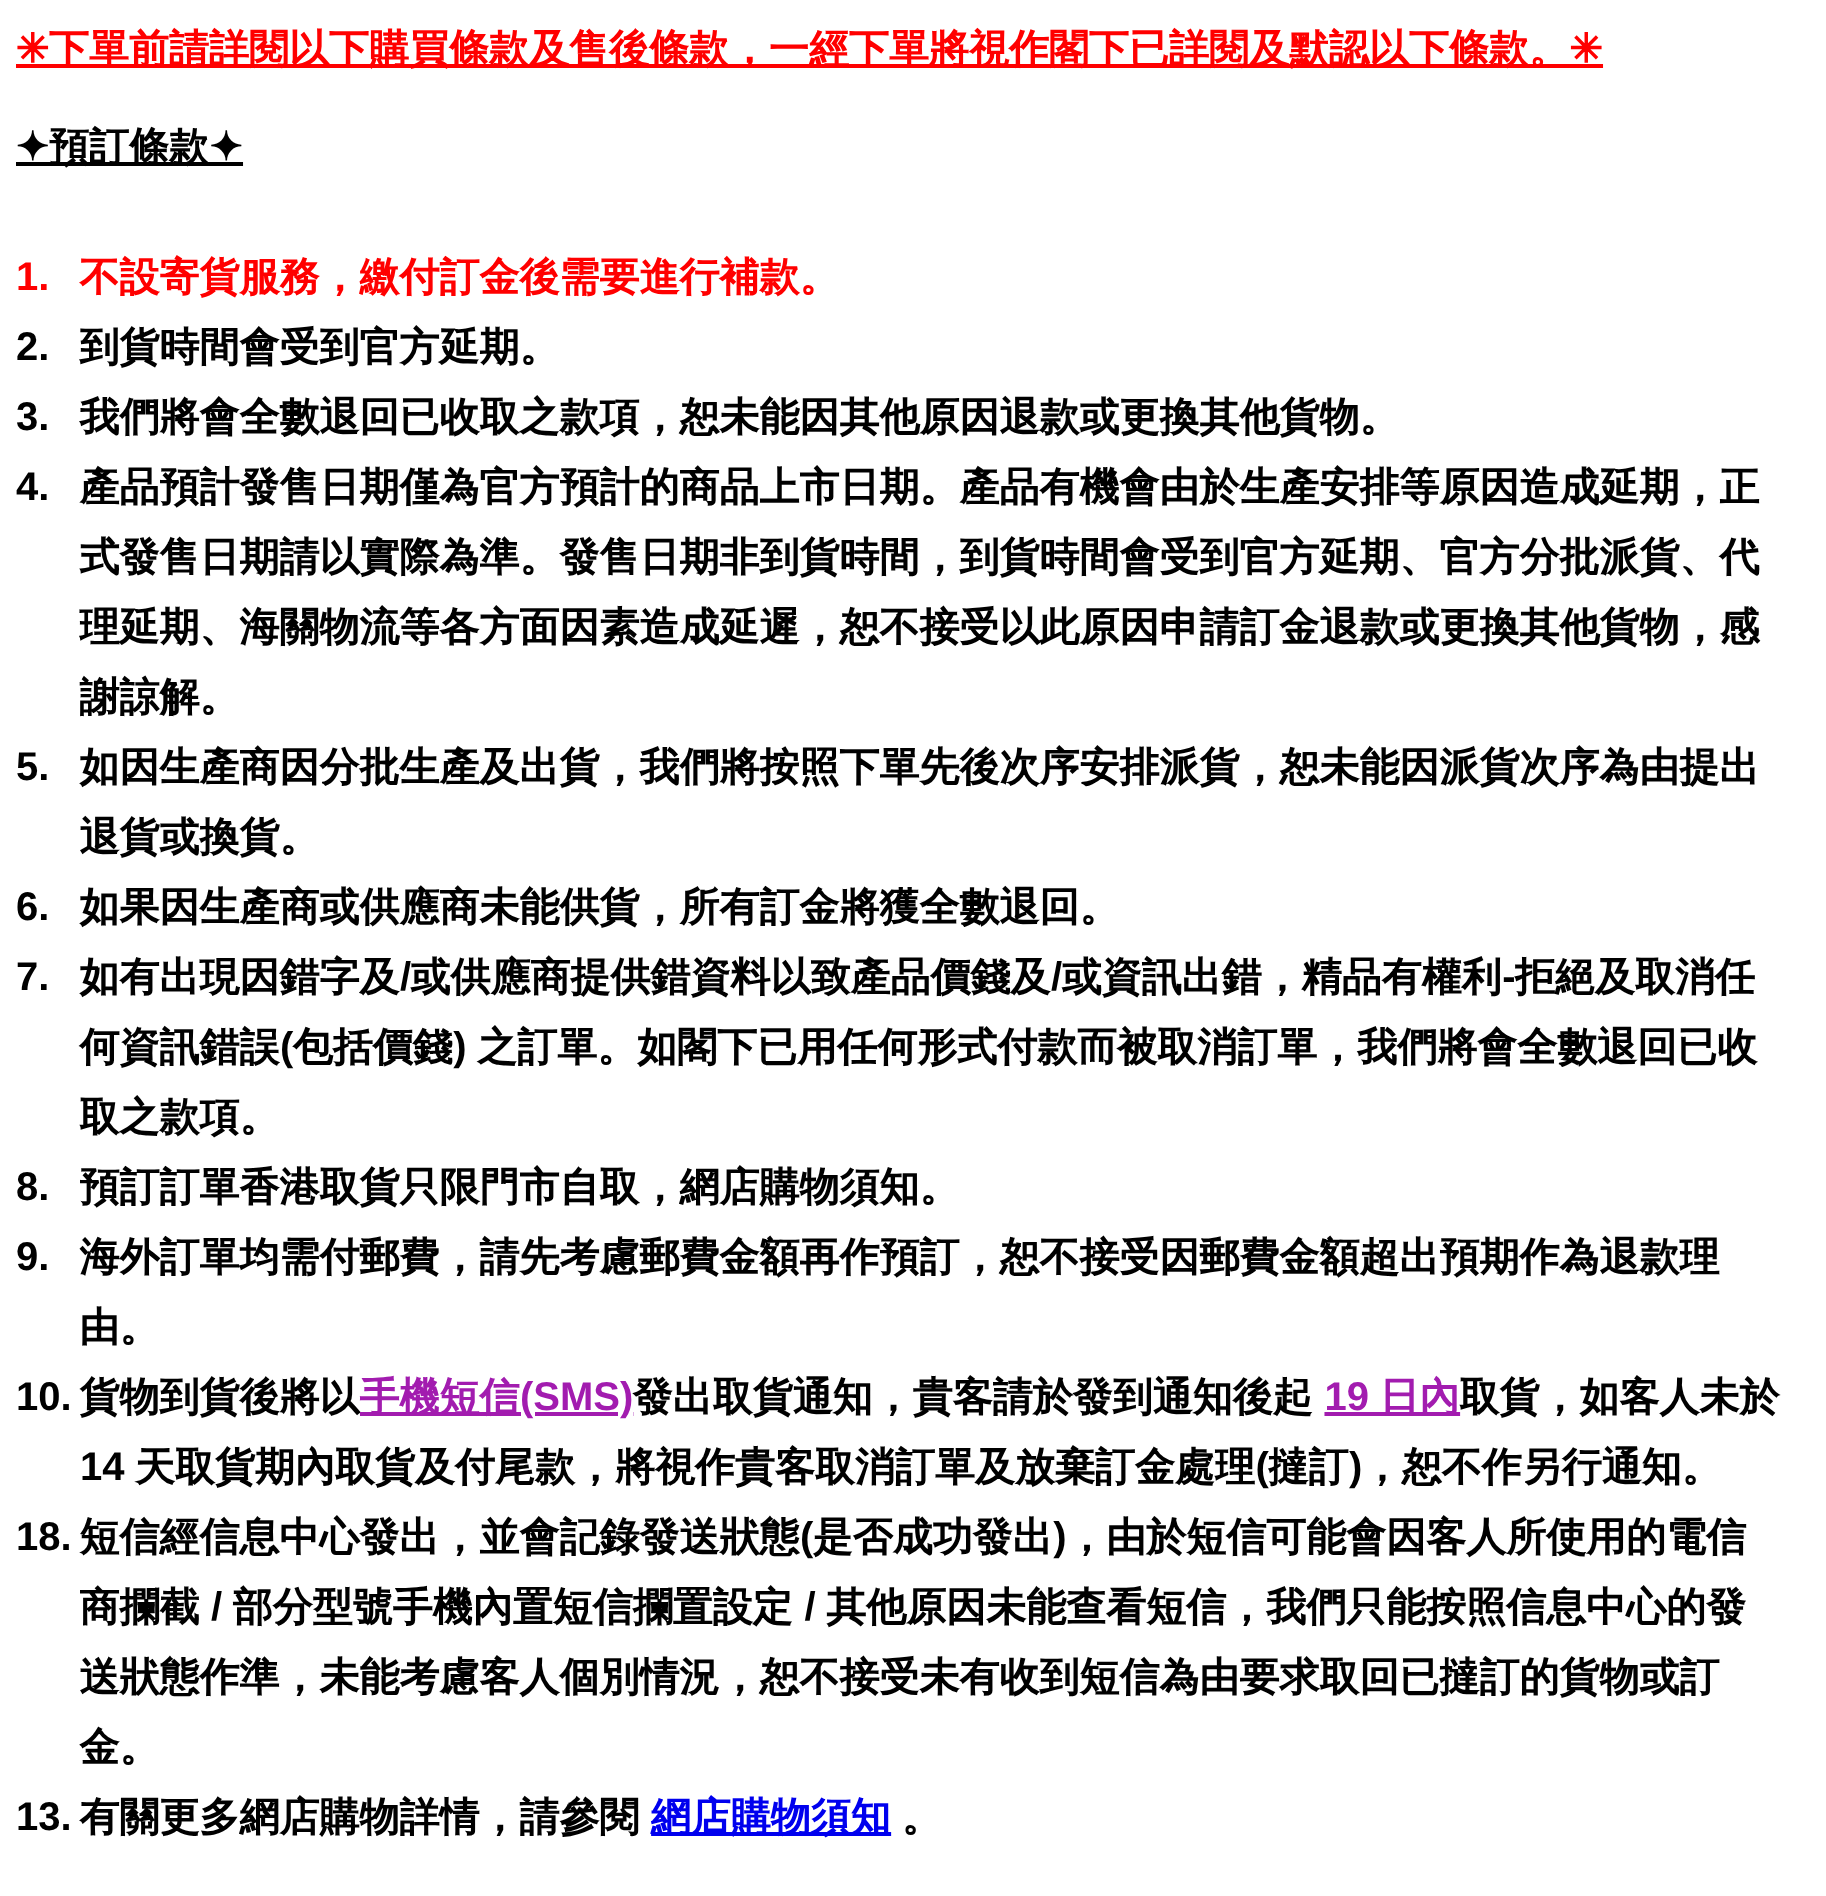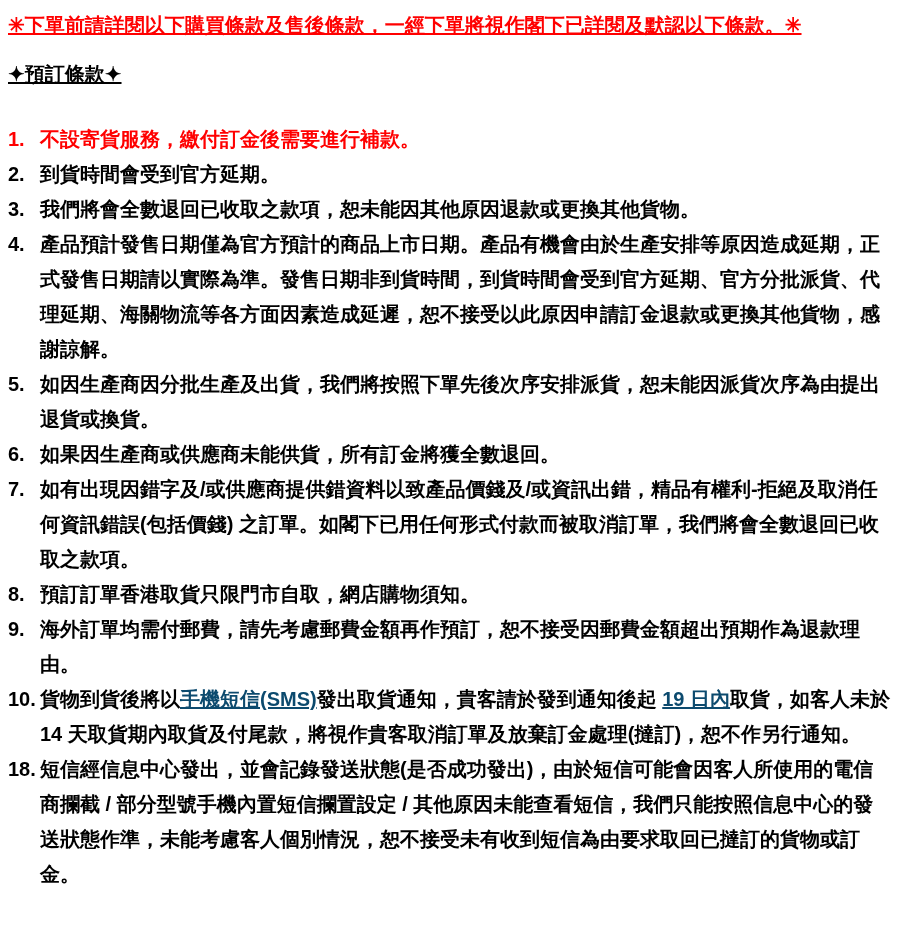--- a/index.html
+++ b/index.html
@@ -40,21 +40,21 @@
   }
   .term-body {
     flex: 1 1 auto;
     min-width: 0;
     word-break: break-word;
   }
   .term.red {
     color: #ff0000;
   }
   .hl {
-    color: #0c4a6e;
+    color: #a21caf;
     text-decoration: underline;
   }
   a.link {
     color: #0000ee;
     text-decoration: underline;
     cursor: pointer;
   }
 </style>
 </head>
 <body>
@@ -102,14 +102,18 @@
         <span class="term-body"><span>海外訂單均需付郵費，請先考慮郵費金額再作預訂，恕不接受因郵費金額超出預期作為退款理由。</span></span>
       </div>
       <div class="term">
         <span class="term-number">10.</span>
         <span class="term-body"><span>貨物到貨後將以</span><span class="hl">手機短信(SMS)</span><span>發出取貨通知，貴客請於發到通知後起 </span><span class="hl">19 日內</span><span>取貨，如客人未於 14 天取貨期內取貨及付尾款，將視作貴客取消訂單及放棄訂金處理(撻訂)，恕不作另行通知。</span></span>
       </div>
       <div class="term">
         <span class="term-number">18.</span>
         <span class="term-body"><span>短信經信息中心發出，並會記錄發送狀態(是否成功發出)，由於短信可能會因客人所使用的電信商攔截 / 部分型號手機內置短信攔置設定 / 其他原因未能查看短信，我們只能按照信息中心的發送狀態作準，未能考慮客人個別情況，恕不接受未有收到短信為由要求取回已撻訂的貨物或訂金。</span></span>
       </div>
+      <div class="term">
+        <span class="term-number">13.</span>
+        <span class="term-body"><span>有關更多網店購物詳情，請參閱 </span><a class="link" href="#">網店購物須知</a><span> 。</span></span>
+      </div>
     </div>
 </div>
 
 </body></html>

